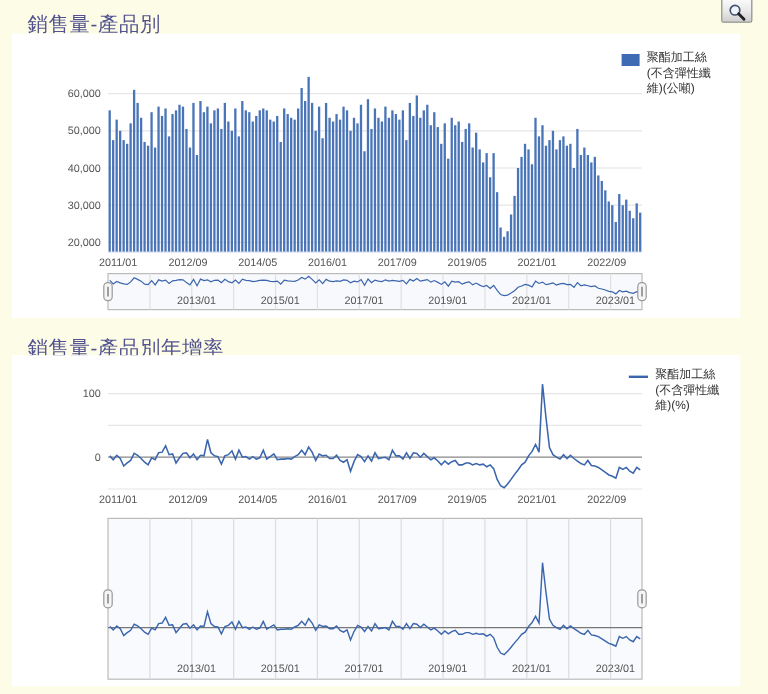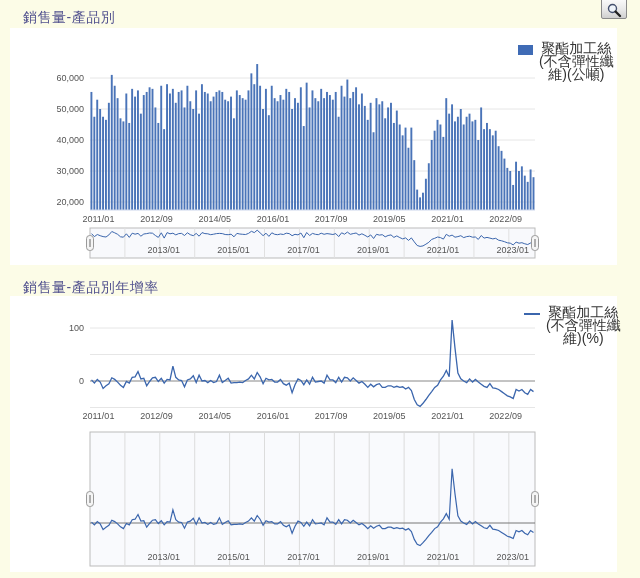--- a/index.html
+++ b/index.html
@@ -2,31 +2,31 @@
 <html><head>
 <meta charset="utf-8">
 <style>
   html,body{margin:0;padding:0;}
   body{
     width:640px;height:578px;position:relative;overflow:hidden;
     background:#fcfce7;
     font-family:"Liberation Sans","DejaVu Sans",sans-serif;
   }
   .chart-title{
-    position:absolute;left:23px;font-size:14px;color:#52528f;
+    position:absolute;left:23px;font-size:17px;color:#52528f;
     letter-spacing:0.5px;
   }
   .panel{
     position:absolute;left:10px;width:607px;background:#ffffff;
   }
   #panel1{top:28px;height:237px;}
   #panel2{top:296px;height:276px;}
   .legend{
     position:absolute;left:508px;top:14px;display:flex;gap:6px;
-    font-size:14px;color:#333;line-height:13px;text-align:center;
+    font-size:10px;color:#333;line-height:13px;
   }
   .legend .swatch-square{
     width:15px;height:10px;background:#3f6bb5;margin-top:3px;flex:none;
   }
   .legend .swatch-line{
     width:16px;height:0;border-top:2px solid #3b66ad;margin-top:7px;flex:none;
   }
   .legend .lines div{white-space:nowrap;}
   svg{position:absolute;left:0;top:0;}
   svg text{font-family:"Liberation Sans","DejaVu Sans",sans-serif;fill:#555;font-size:9px;}

